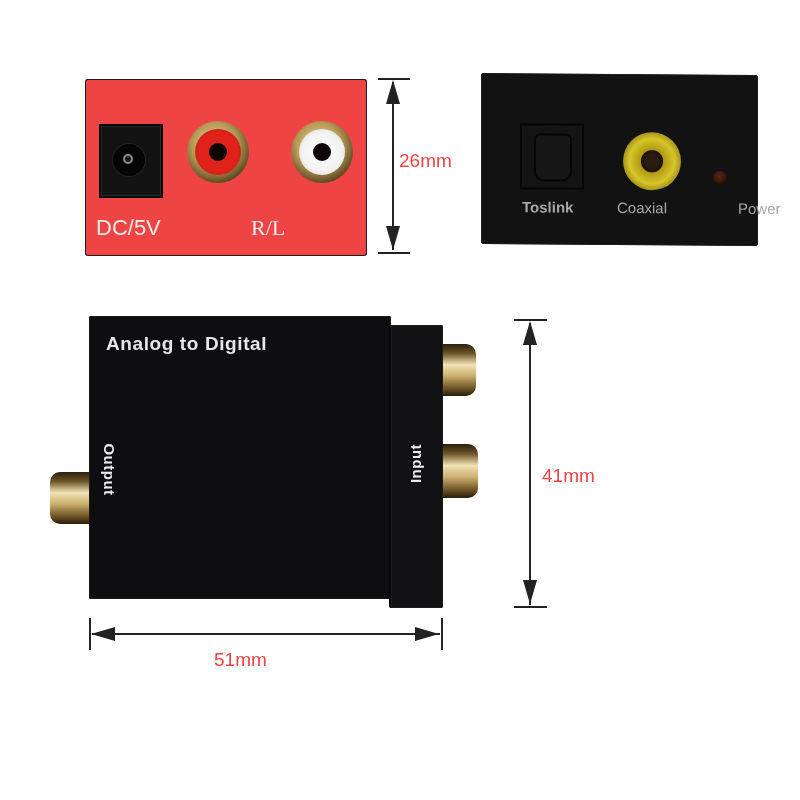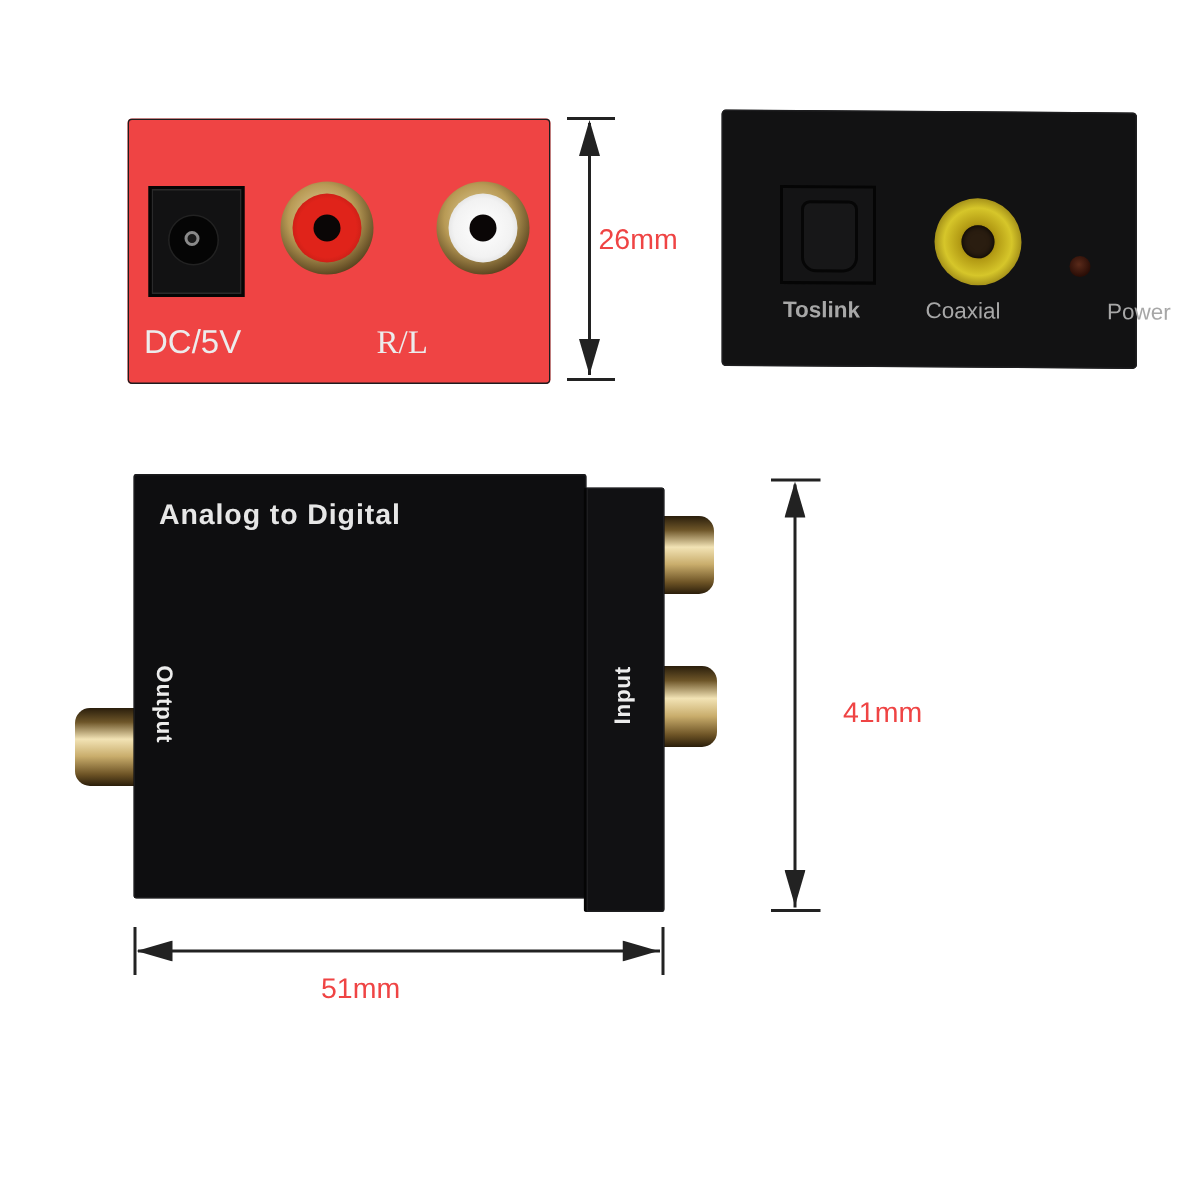--- a/index.html
+++ b/index.html
@@ -109,21 +109,21 @@
 
 <div class="abs dim-line" style="left:514px;top:319px;width:33px;height:2px;"></div>
 <div class="abs dim-line" style="left:514px;top:606px;width:33px;height:2px;"></div>
 <div class="abs dim-line" style="left:529px;top:323px;width:2px;height:282px;"></div>
 <svg class="abs" style="left:523px;top:321px;" width="14" height="26">
     <polygon points="7,0 0,24 14,24" fill="#222"></polygon>
   </svg>
 <svg class="abs" style="left:523px;top:580px;" width="14" height="26">
     <polygon points="0,0 14,0 7,24" fill="#222"></polygon>
   </svg>
-<div class="abs dim-text" style="left:562px;top:465px;">41mm</div>
+<div class="abs dim-text" style="left:542px;top:465px;">41mm</div>
 
 <div class="abs dim-line" style="left:89px;top:618px;width:2px;height:32px;"></div>
 <div class="abs dim-line" style="left:441px;top:618px;width:2px;height:32px;"></div>
 <div class="abs dim-line" style="left:92px;top:633px;width:348px;height:2px;"></div>
 <svg class="abs" style="left:91px;top:627px;" width="26" height="14">
     <polygon points="0,7 24,0 24,14" fill="#222"></polygon>
   </svg>
 <svg class="abs" style="left:415px;top:627px;" width="26" height="14">
     <polygon points="0,0 24,7 0,14" fill="#222"></polygon>
   </svg>

